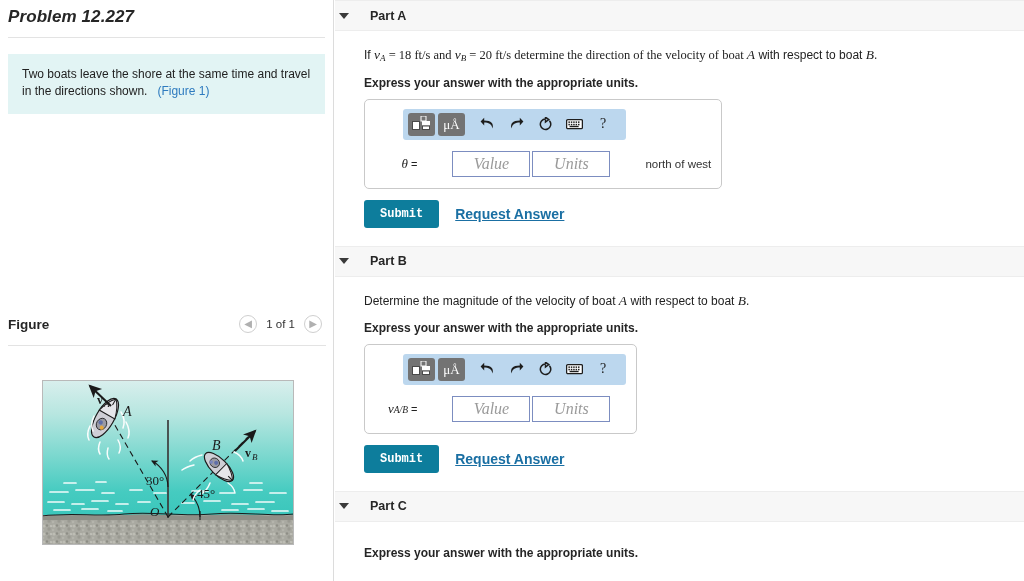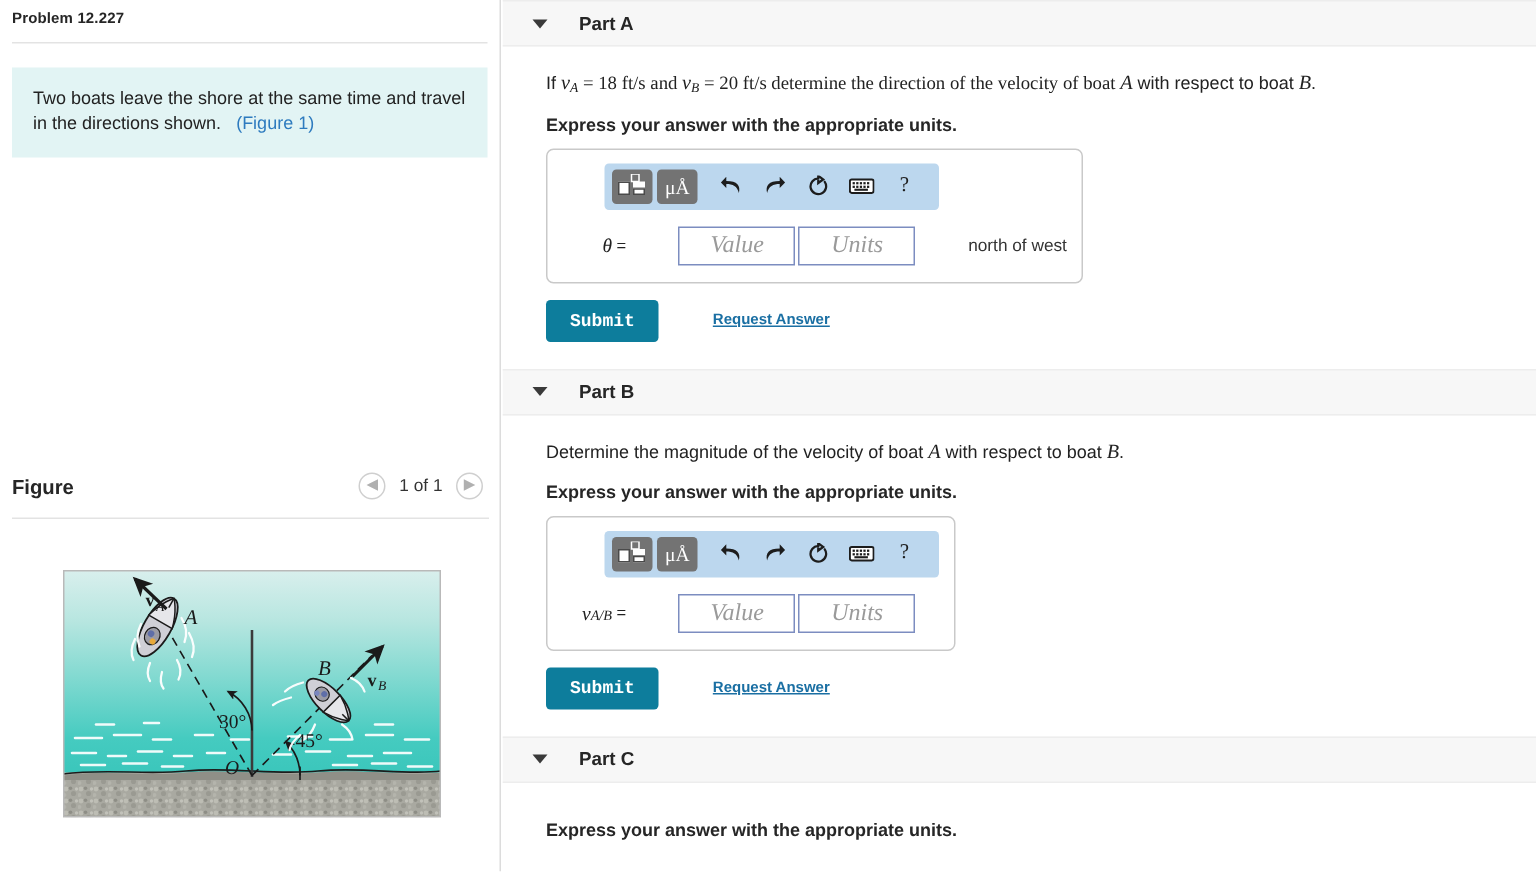--- a/index.html
+++ b/index.html
@@ -15,22 +15,22 @@
   #page { position: relative; width: 1024px; height: 581px; background:#fff; }
 
   
   #left-panel {
     position: absolute; left: 0; top: 0;
     width: 334px; height: 581px;
     background: #ffffff;
     border-right: 1px solid #dcdcdc;
   }
   .problem-title {
-    font-size: 10px; font-weight: bold; color: #262626;
-    padding: 7px 0 0 8px; letter-spacing: .1px;
+    font-size: 17px; font-weight: bold; color: #262626;
+    padding: 7px 0 0 8px; letter-spacing: .1px; font-style: italic;
   }
   .hr-light { height:1px; background:#e3e3e3; margin: 10px 8px 0 8px; }
   .intro-box {
     margin: 16px 8px 0 8px;
     background: #e2f4f4;
     padding: 12px 14px 13px 14px;
     line-height: 1.45;
     font-size: 12px; color:#222;
   }
   .intro-box .fig-link { color:#2e7bbf; text-decoration:none; }
@@ -55,21 +55,21 @@
   #figure-wrap svg { display:block; }
 
   
   #right-panel {
     position:absolute; left:335px; top:0; width:689px; height:581px;
     background:#ffffff; overflow:hidden;
   }
   .part-header {
     height: 31px; background:#f7f7f7;
     border-top:1px solid #ededed; border-bottom:1px solid #ededed;
-    display:flex; align-items:center; padding-left: 16px;
+    display:flex; align-items:center; padding-left: 0;
   }
   .caret {
     width: 0; height: 0;
     border-left: 5px solid transparent;
     border-right: 5px solid transparent;
     border-top: 6px solid #3a3a3a;
     margin-right: 21px; margin-left: 4px;
   }
   .part-label { font-size:12.5px; font-weight:bold; color:#262626; }
 
@@ -123,21 +123,21 @@
   .fld.units { width: 78px; margin-left: 2px; }
   .suffix { font-size:11.5px; color:#333; margin-left: 35px; white-space:nowrap; }
 
   .actions { margin-top: 11px; display:flex; align-items:center; }
   .submit-btn {
     background:#0d7d9c; color:#ffffff; font-size:12px; font-weight:bold;
     border:none; border-radius:3px; padding: 7px 16px 7px 16px;
     font-family:Liberation Mono, monospace; cursor:pointer;
   }
   .req-link {
-    margin-left: 36px; color:#1a6fa3; font-size:10px;
+    margin-left: 16px; color:#1a6fa3; font-size:14px;
     text-decoration: underline; font-weight:bold; cursor:pointer;
   }
 </style>
 </head>
 <body>
 
 <div id="page">
 
   <div id="left-panel">
 

